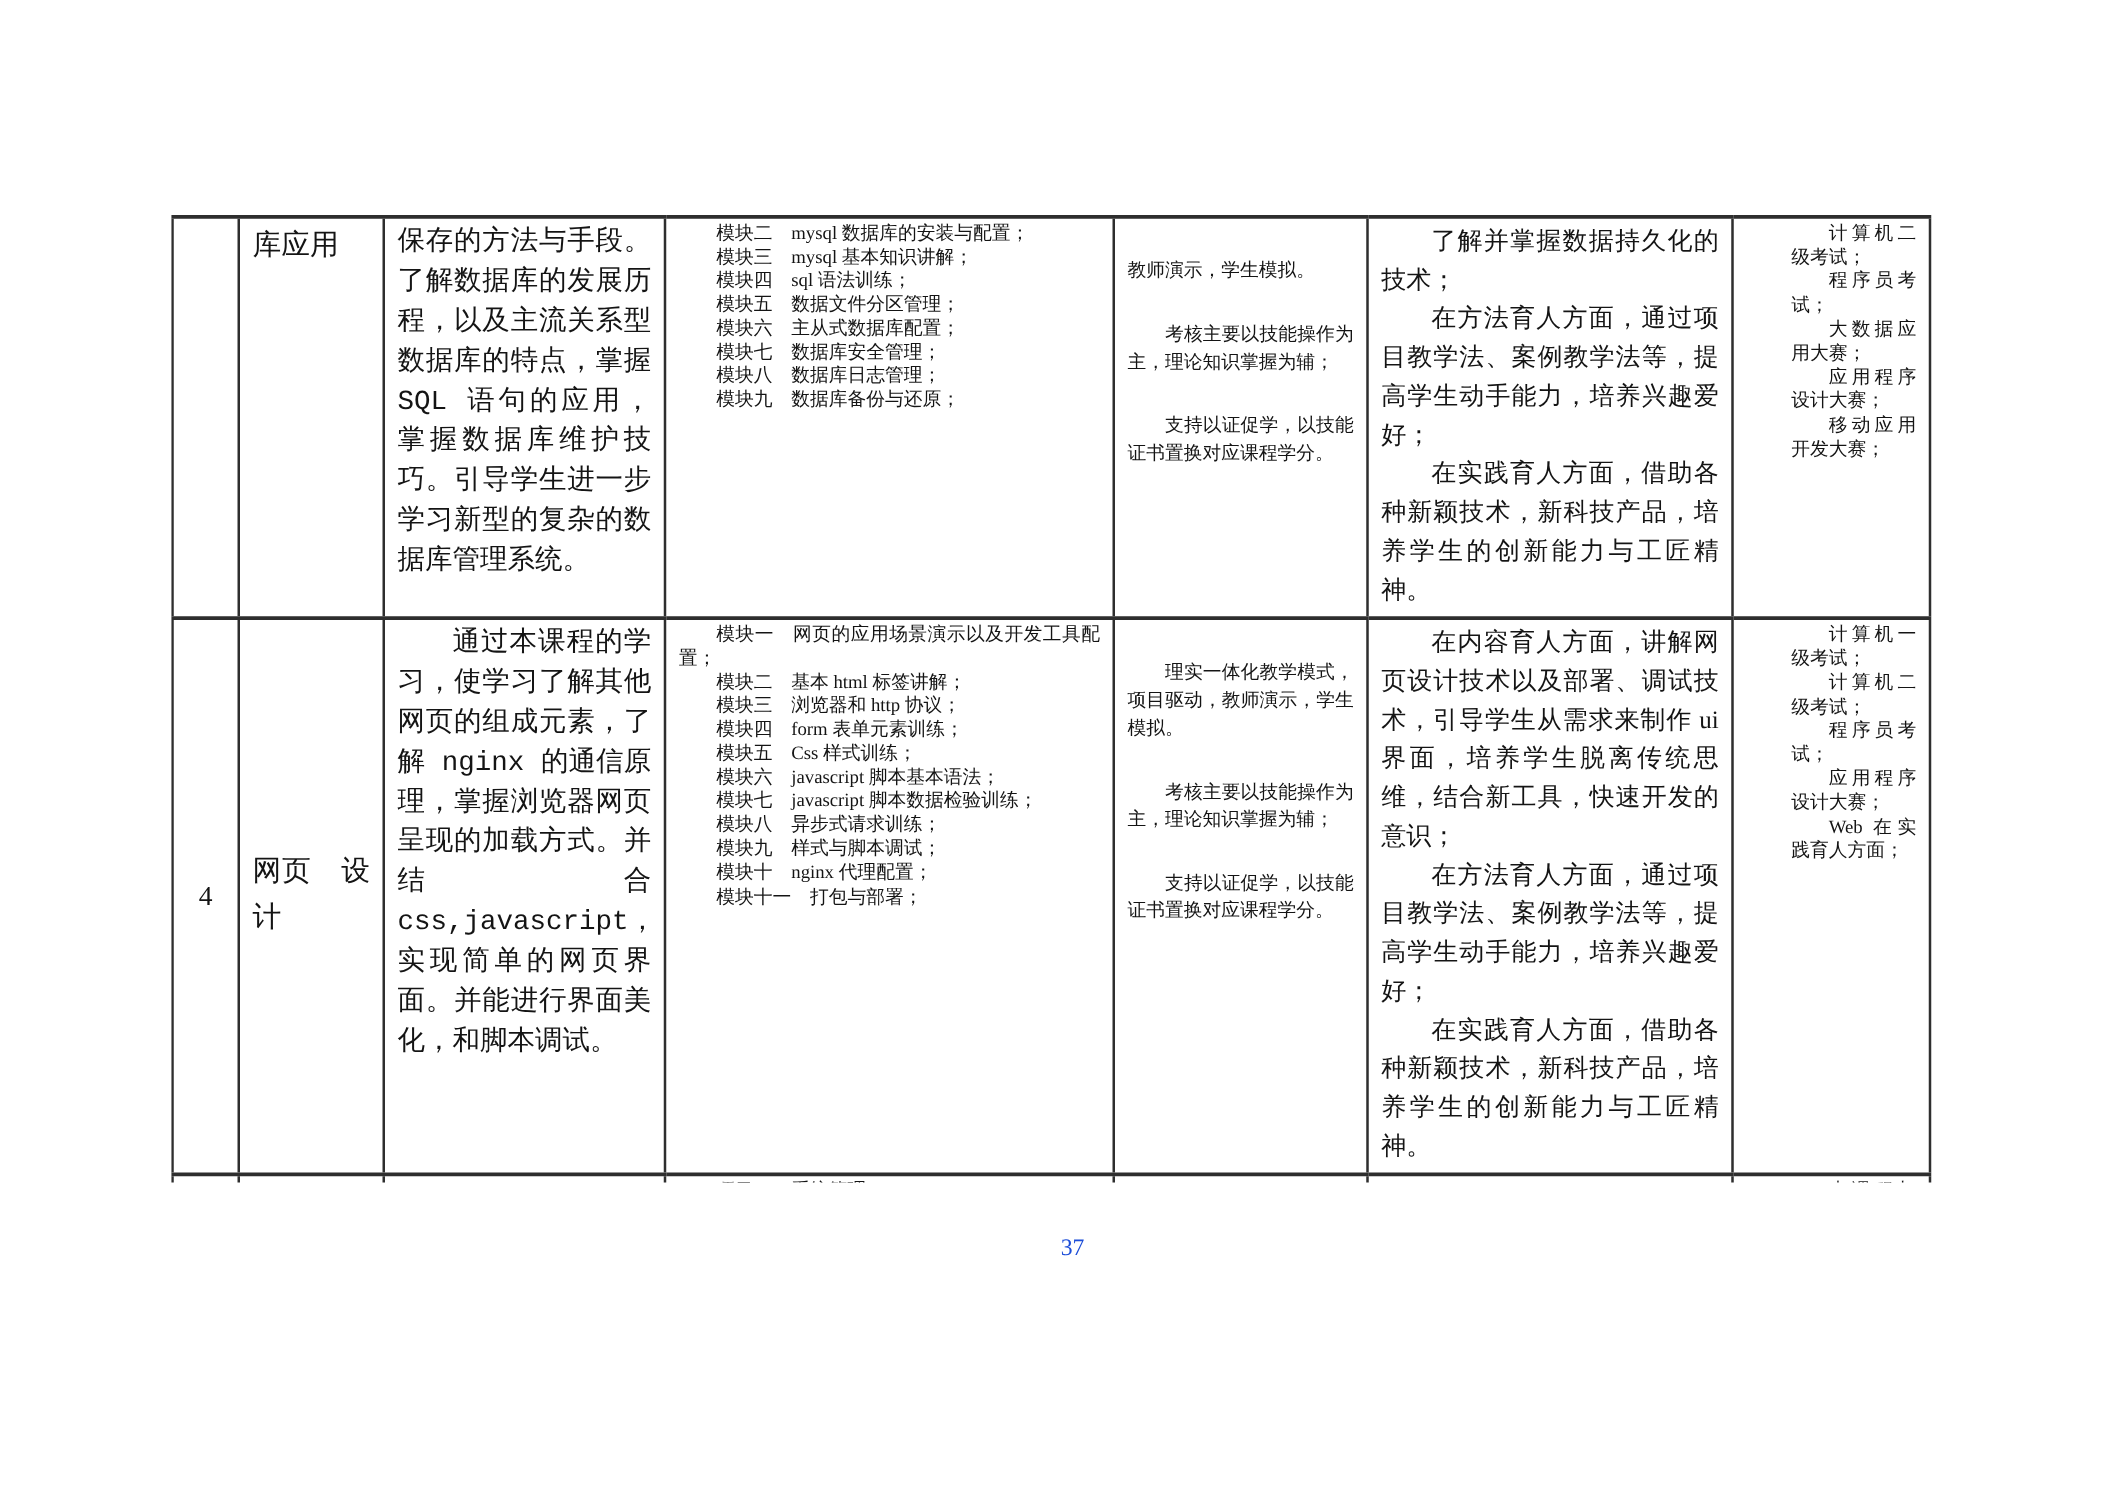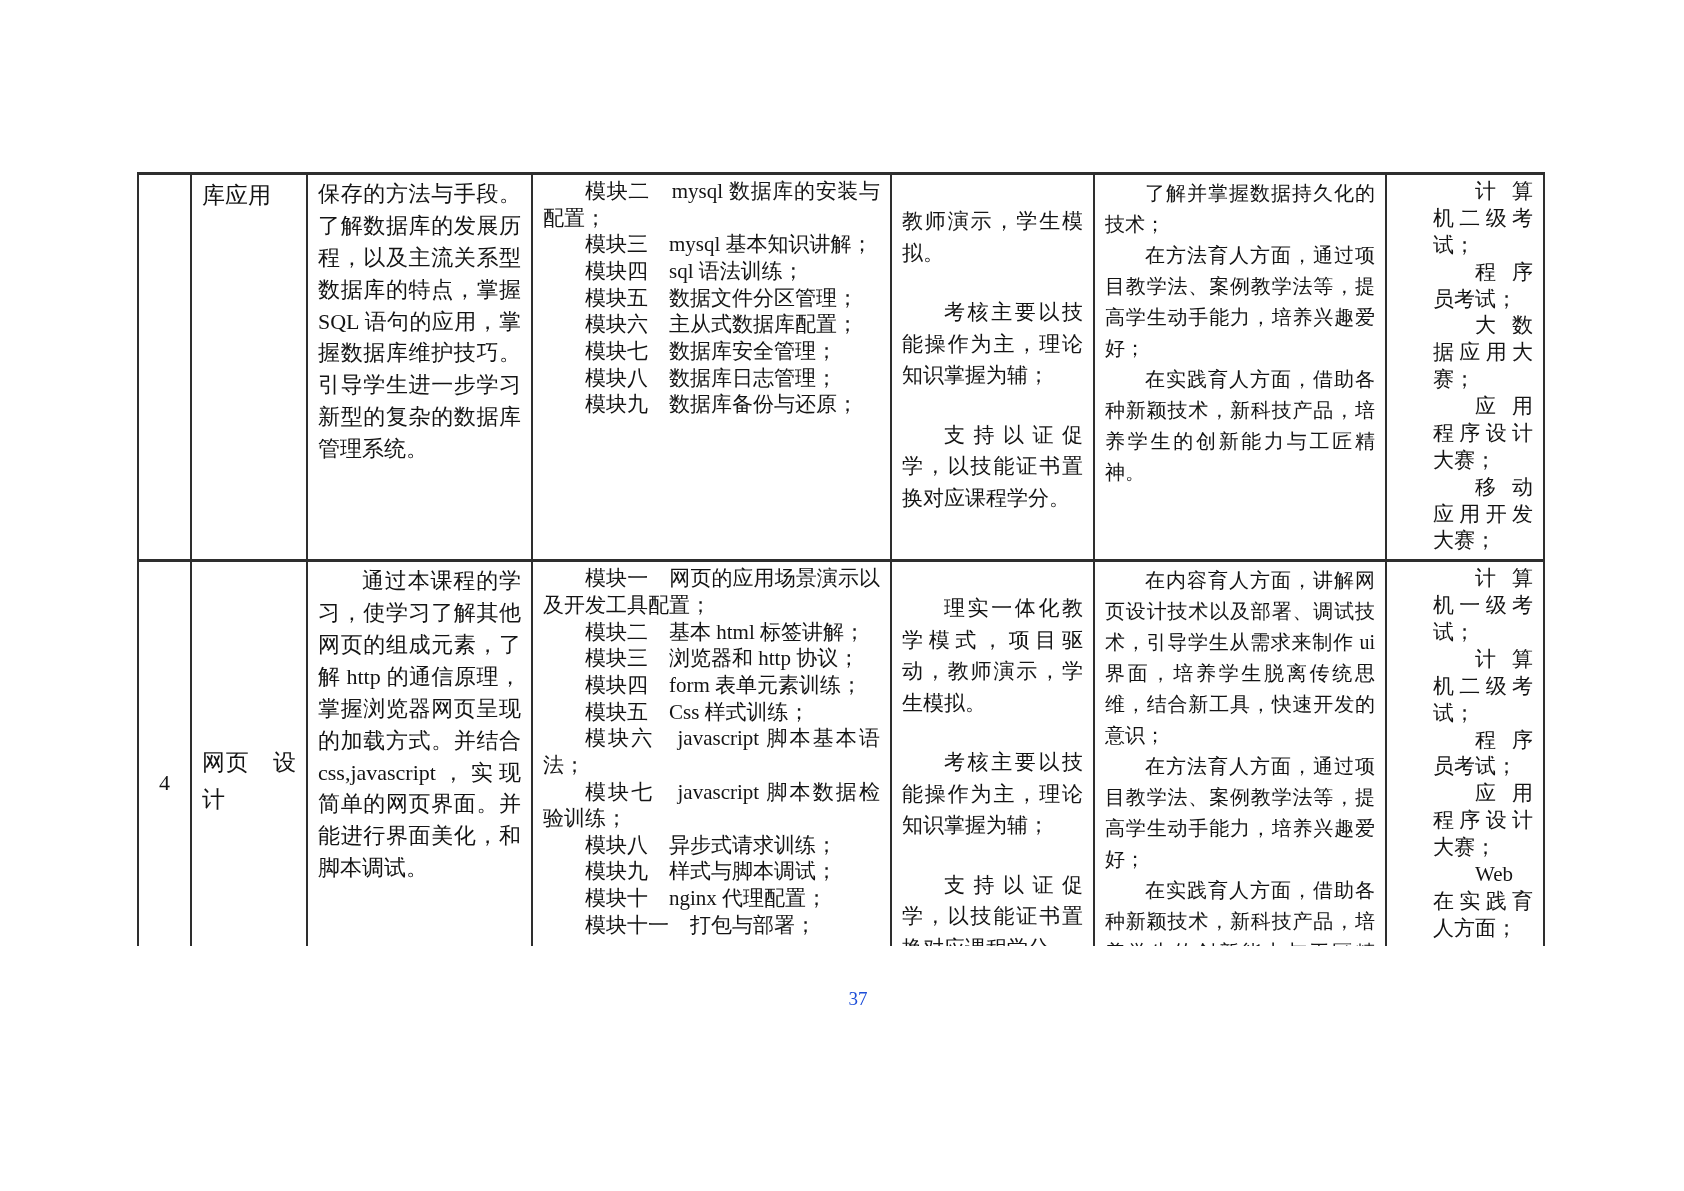--- a/index.html
+++ b/index.html
@@ -21,39 +21,39 @@
   col.w-course{width:116px;}
   col.w-desc{width:225px;}
   col.w-mod{width:359px;}
   col.w-teach{width:203px;}
   col.w-edu{width:292px;}
   col.w-exam{width:158px;}
   td{
     border-left:2px solid #2e2e2e;border-right:2px solid #2e2e2e;
     border-top:3px solid #2e2e2e;border-bottom:3px solid #2e2e2e;
     vertical-align:top;padding:3px 10px 5px 10px;
-    font-size:21px;
+    font-size:15px;
   }
   tr.row0{height:256px;}
   tr.row1{height:357px;}
   tr.row2{height:230px;}
   td.v-mid{vertical-align:middle;}
   td p{
     margin:0;
     text-align:justify;
     text-justify:inter-character;
     line-height:1.5;
   }
   td p.ind{text-indent:2em;}
   td.c-num{text-align:center;font-size:22px;}
   td.c-num p{text-align:center;}
   td.c-course{font-size:23px;}
   td.c-course p{line-height:1.6;}
   td.c-desc{font-size:22px;}
-  td.c-desc p{line-height:1.45;}
+  td.c-desc p{line-height:1.45;font-family:Liberation Mono, monospace;}
   td.c-mod p{line-height:1.27;}
   td.c-teach p{line-height:1.5;margin-top:28px;}
   td.c-edu{font-size:20px;}
   td.c-edu p{line-height:1.55;}
   td.c-exam p{line-height:1.28;margin-left:36px;}
   .page-number{
     position:absolute;left:16px;top:988px;width:1684px;
     text-align:center;font-size:19px;color:#1d4ed8;
   }
 </style>
@@ -113,21 +113,21 @@
             </td>
           </tr>
           <tr class="row1">
             <td class="c-num v-mid">
               <p>4</p>
             </td>
             <td class="c-course v-mid">
               <p>网页　设计</p>
             </td>
             <td class="c-desc">
-              <p class="ind">通过本课程的学习，使学习了解其他网页的组成元素，了解 http 的通信原理，掌握浏览器网页呈现的加载方式。并结合 css,javascript，实现简单的网页界面。并能进行界面美化，和脚本调试。</p>
+              <p class="ind">通过本课程的学习，使学习了解其他网页的组成元素，了解 nginx 的通信原理，掌握浏览器网页呈现的加载方式。并结合 css,javascript，实现简单的网页界面。并能进行界面美化，和脚本调试。</p>
             </td>
             <td class="c-mod">
               <p class="ind">模块一　网页的应用场景演示以及开发工具配置；</p>
               <p class="ind">模块二　基本 html 标签讲解；</p>
               <p class="ind">模块三　浏览器和 http 协议；</p>
               <p class="ind">模块四　form 表单元素训练；</p>
               <p class="ind">模块五　Css 样式训练；</p>
               <p class="ind">模块六　javascript 脚本基本语法；</p>
               <p class="ind">模块七　javascript 脚本数据检验训练；</p>
               <p class="ind">模块八　异步式请求训练；</p>

